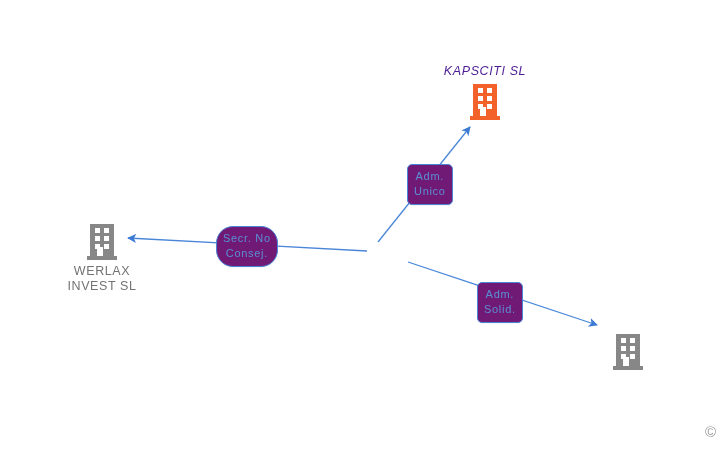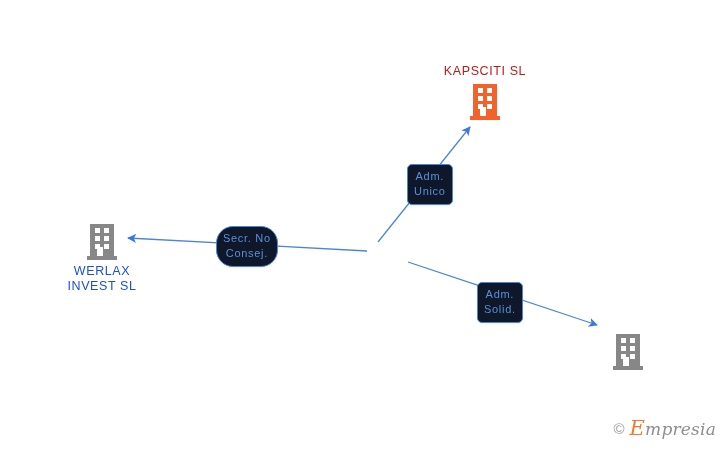--- a/index.html
+++ b/index.html
@@ -33,25 +33,26 @@
     align-items: center;
     width: 160px;
     margin-left: -80px;
   }
   .node-label {
     margin-top: 4px;
     text-align: center;
     font-size: 12.5px;
     line-height: 15px;
     letter-spacing: 0.6px;
-    color: #1d4ed8;
+    color: #737373;
     white-space: pre-line;
   }
   .node-label.company-main {
-    color: #b91c1c;
+    color: #4c1d95;
+    font-style: italic;
   }
 
   
   .bld {
     position: relative;
     width: 30px;
     height: 36px;
   }
   .bld .body {
     position: absolute;
@@ -111,21 +112,21 @@
     border-radius: 13px 13px 2px 2px;
     background: currentColor;
   }
 
   
   .edge-label {
     position: absolute;
     box-sizing: border-box;
     border: 1px solid #4a86d8;
     border-radius: 5px;
-    background: #0f172a;
+    background: #701a75;
     color: #5b8fd4;
     font-size: 11px;
     line-height: 15px;
     letter-spacing: 0.7px;
     text-align: center;
     padding: 4px 6px 5px 6px;
     white-space: pre-line;
     box-shadow: 0 1px 1px rgba(0,0,0,0.05);
   }
 
@@ -224,16 +225,15 @@
 Unico</div>
 
   <div class="edge-label" style="left:216px; top:226px;border-radius:17px;">Secr.  No
 Consej.</div>
 
   <div class="edge-label" style="left:477px; top:282px;">Adm.
 Solid.</div>
 
   <div id="watermark">
     <span class="copy">©</span>
-    <span class="brand"><span class="cap">E</span><span>mpresia</span></span>
   </div>
 
 </div>
 
 </body></html>

